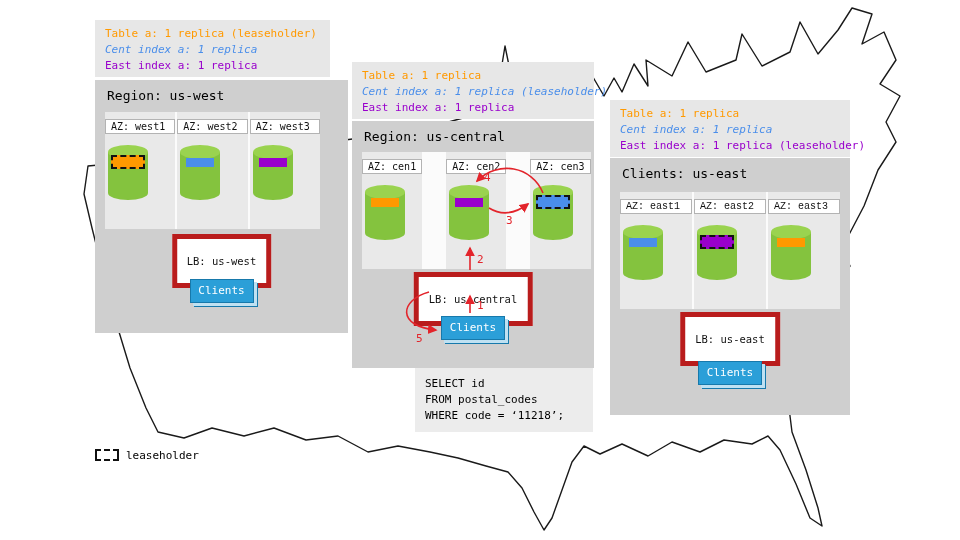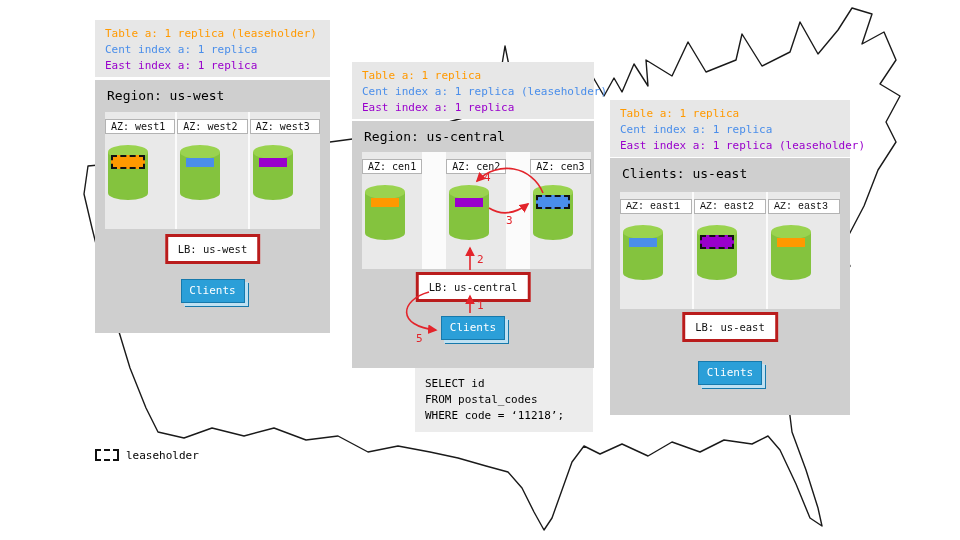--- a/index.html
+++ b/index.html
@@ -11,43 +11,43 @@
   .layer{position:absolute;inset:0;}
   #map-layer{z-index:0;}
   #panels-layer{z-index:1;border-radius:8px;}
   #arrows-layer{z-index:5;pointer-events:none;}
 
   .region-header{
     position:absolute;background:#e7e7e7;box-sizing:border-box;
     height:57px;padding:6px 10px;line-height:16px;white-space:nowrap;
   }
   .c-orange{color:#ff9900;}
-  .c-blue{color:#4a8eea;}
+  .c-blue{color:#4a8eea;font-style:italic;}
   .c-purple{color:#9900cc;}
 
   .region-panel{position:absolute;background:#cfcfcf;}
   .region-title{font-size:13px;color:#000;padding:8px 12px 0 12px;white-space:nowrap;}
 
   .az-area{position:absolute;display:flex;gap:2px;background:#fbfbfb;}
   .az{flex:1;background:#e9e9e9;display:flex;flex-direction:column;position:relative;}
   .az-label{
     background:#ffffff;border:1px solid #b3b3b3;font-size:10px;
     padding:1px 5px;margin-top:7px;white-space:nowrap;
   }
   .cyl-wrap{position:relative;margin-top:9px;width:46px;height:60px;}
   .chip{position:absolute;left:50%;transform:translateX(-50%);top:15px;width:28px;height:9px;}
   .chip.orange{background:#ff9900;}
   .chip.blue{background:#4a8eea;}
   .chip.purple{background:#9900cc;}
   .chip.lease{border:2px dashed #111;top:12px;width:30px;height:10px;box-sizing:content-box;}
 
   .lb-box{
     position:absolute;left:50%;transform:translateX(-50%);
-    background:#ffffff;border:3px solid #b91c1c;font-size:10.5px;
-    padding:6px 10px;white-space:nowrap;
+    background:#ffffff;border:5px solid #b91c1c;font-size:10.5px;
+    padding:16px 10px;white-space:nowrap;
   }
   .clients{
     position:absolute;left:50%;transform:translateX(-50%);
     width:62px;height:22px;background:#2b9fd8;border:1px solid #1779ab;
     color:#fff;text-align:center;line-height:22px;font-size:11px;
     box-shadow:3px 3px 0 #bfe1f2,4px 4px 0 #1779ab;
   }
 
   .query-box{
     position:absolute;left:415px;top:368px;width:178px;box-sizing:border-box;
@@ -78,21 +78,21 @@
 </div>
 
 <div class="layer" id="panels-layer">
 
   <div class="region-header" style="left:95px;top:20px;width:235px;">
     <div class="c-orange">Table a: 1 replica (leaseholder)</div>
     <div class="c-blue">Cent index a: 1 replica</div>
     <div class="c-purple">East index a: 1 replica</div>
   </div>
 
-  <div class="region-panel" style="left:95px;top:80px;width:235px;height:253px;">
+  <div class="region-panel" style="left:95px;top:80px;width:253px;height:253px;">
     <div class="region-title">Region: us-west</div>
     <div class="az-area" style="left:10px;top:32px;width:215px;height:117px;">
       <div class="az">
         <div class="az-label">AZ: west1</div>
         <div class="cyl-wrap">
           <svg width="46" height="60" viewBox="0 0 46 60">
             <path d="M3 9 v41 a20 7 0 0 0 40 0 v-41" fill="#84c33e"></path>
             <ellipse cx="23" cy="9" rx="20" ry="7" fill="#9ad34f"></ellipse>
           </svg>
           <div class="chip orange lease"></div>

